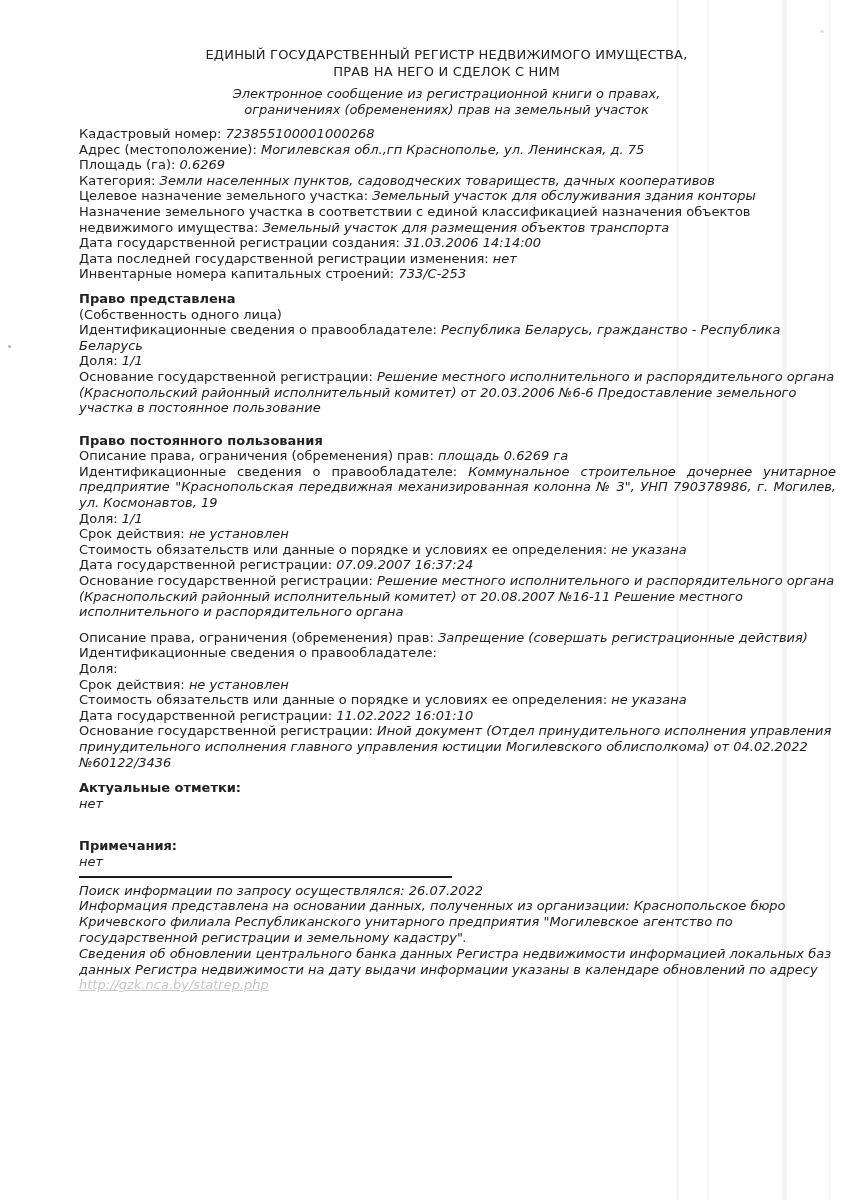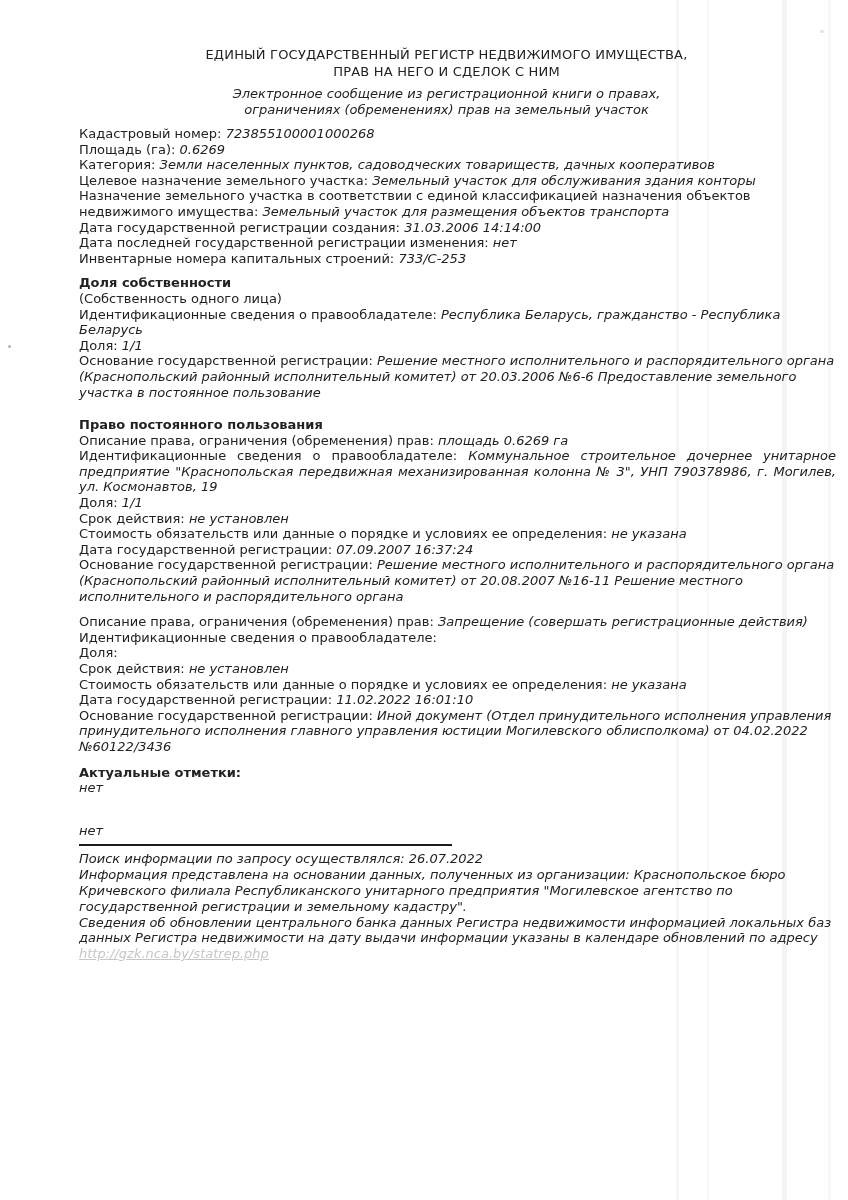--- a/index.html
+++ b/index.html
@@ -67,30 +67,31 @@
   <header>
     <div class="title">ЕДИНЫЙ ГОСУДАРСТВЕННЫЙ РЕГИСТР НЕДВИЖИМОГО ИМУЩЕСТВА,</div>
     <div class="title">ПРАВ НА НЕГО И СДЕЛОК С НИМ</div>
     <div class="subtitle gap">Электронное сообщение из регистрационной книги о правах,</div>
     <div class="subtitle">ограничениях (обременениях) прав на земельный участок</div>
   </header>
 
   <main>
       <section class="section">
         <div class="line"><span class="lbl">Кадастровый номер:</span> <span class="val">723855100001000268</span></div>
+        <div class="line"><span class="lbl">Адрес (местоположение):</span> <span class="val">Могилевская обл.,гп Краснополье, ул. Ленинская, д. 75</span></div>
         <div class="line"><span class="lbl">Площадь (га):</span> <span class="val">0.6269</span></div>
         <div class="line"><span class="lbl">Категория:</span> <span class="val">Земли населенных пунктов, садоводческих товариществ, дачных кооперативов</span></div>
         <div class="line"><span class="lbl">Целевое назначение земельного участка:</span> <span class="val">Земельный участок для обслуживания здания конторы</span></div>
         <div class="line"><span class="lbl">Назначение земельного участка в соответствии с единой классификацией назначения объектов недвижимого имущества:</span> <span class="val">Земельный участок для размещения объектов транспорта</span></div>
         <div class="line"><span class="lbl">Дата государственной регистрации создания:</span> <span class="val">31.03.2006 14:14:00</span></div>
         <div class="line"><span class="lbl">Дата последней государственной регистрации изменения:</span> <span class="val">нет</span></div>
         <div class="line"><span class="lbl">Инвентарные номера капитальных строений:</span> <span class="val">733/С-253</span></div>
       </section>
       <section class="section">
-        <div class="heading">Доля собственности</div>
+        <div class="heading">Право представлена</div>
         <div class="line"><span class="lbl">(Собственность одного лица)</span> <span class="val"></span></div>
         <div class="line"><span class="lbl">Идентификационные сведения о правообладателе:</span> <span class="val">Республика Беларусь, гражданство - Республика Беларусь</span></div>
         <div class="line"><span class="lbl">Доля:</span> <span class="val">1/1</span></div>
         <div class="line"><span class="lbl">Основание государственной регистрации:</span> <span class="val">Решение местного исполнительного и распорядительного органа (Краснопольский районный исполнительный комитет) от 20.03.2006 №6-6 Предоставление земельного участка в постоянное пользование</span></div>
       </section>
       <section class="section">
         <div class="heading">Право постоянного пользования</div>
         <div class="line"><span class="lbl">Описание права, ограничения (обременения) прав:</span> <span class="val">площадь 0.6269 га</span></div>
         <div class="line justify"><span class="lbl">Идентификационные сведения о правообладателе:</span> <span class="val">Коммунальное строительное дочернее унитарное предприятие "Краснопольская передвижная механизированная колонна № 3", УНП 790378986, г. Могилев, ул. Космонавтов, 19</span></div>
         <div class="line"><span class="lbl">Доля:</span> <span class="val">1/1</span></div>
@@ -106,20 +107,21 @@
         <div class="line"><span class="lbl">Срок действия:</span> <span class="val">не установлен</span></div>
         <div class="line"><span class="lbl">Стоимость обязательств или данные о порядке и условиях ее определения:</span> <span class="val">не указана</span></div>
         <div class="line"><span class="lbl">Дата государственной регистрации:</span> <span class="val">11.02.2022 16:01:10</span></div>
         <div class="line"><span class="lbl">Основание государственной регистрации:</span> <span class="val">Иной документ (Отдел принудительного исполнения управления принудительного исполнения главного управления юстиции Могилевского облисполкома) от 04.02.2022 №60122/3436</span></div>
       </section>
       <section class="section">
         <div class="heading">Актуальные отметки:</div>
         <div class="line"><span class="lbl"></span> <span class="val">нет</span></div>
       </section>
       <section class="section">
+        <div class="heading">Примечания:</div>
         <div class="line"><span class="lbl"></span> <span class="val">нет</span></div>
       </section>
     </main>
 
   <footer>
     <div class="rule"></div>
     <div class="fline first">Поиск информации по запросу осуществлялся: 26.07.2022</div>
     <div class="fline">Информация представлена на основании данных, полученных из организации: Краснопольское бюро Кричевского филиала Республиканского унитарного предприятия "Могилевское агентство по государственной регистрации и земельному кадастру".</div>
     <div class="fline">Сведения об обновлении центрального банка данных Регистра недвижимости информацией локальных баз данных Регистра недвижимости на дату выдачи информации указаны в календаре обновлений по адресу</div>
     <a class="link" href="#">http://gzk.nca.by/statrep.php</a>

